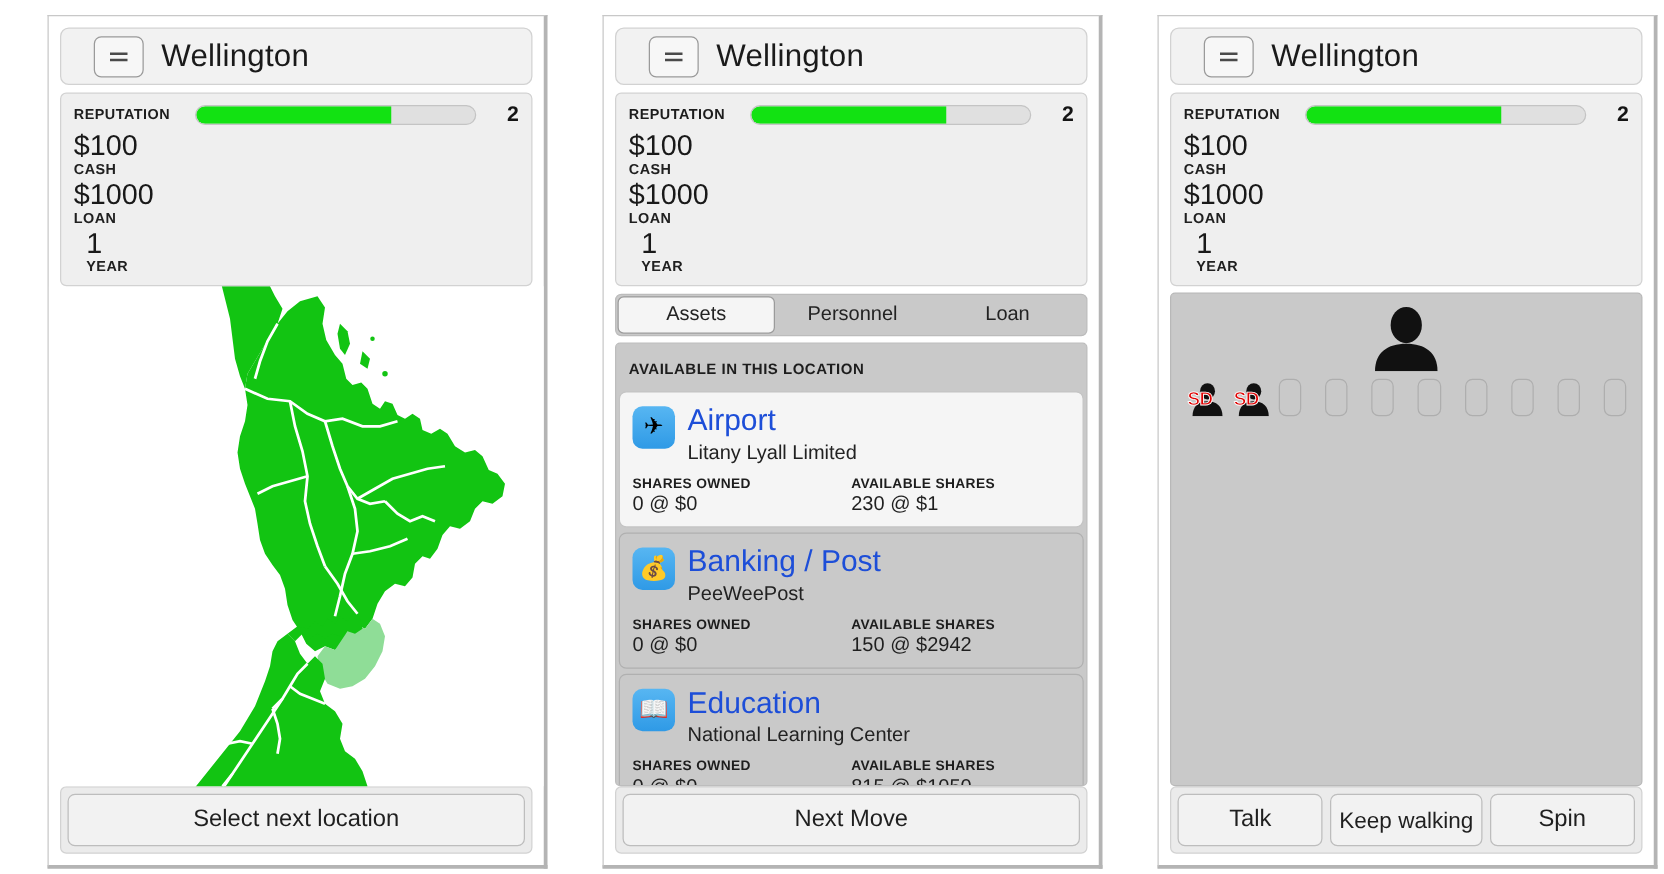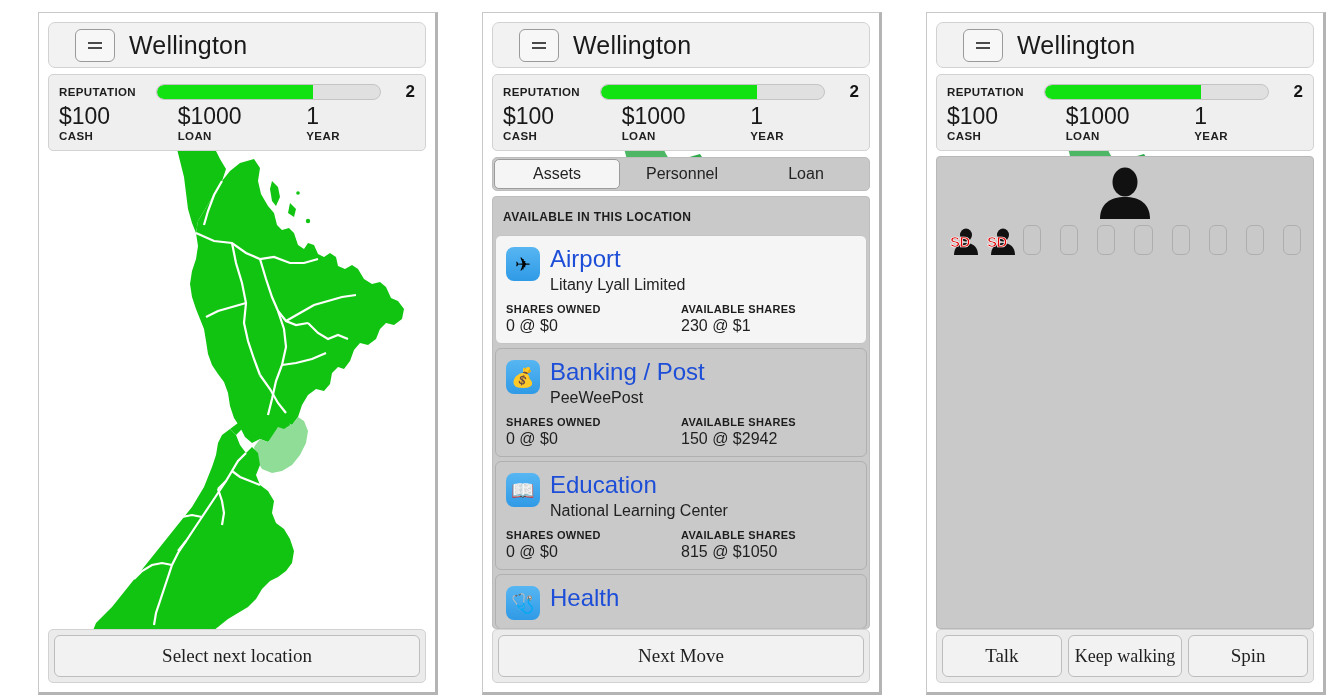--- a/index.html
+++ b/index.html
@@ -102,20 +102,21 @@
   .rep-fill {
     height: 100%;
     background: #12e212;
     border-radius: 9px 0 0 9px;
   }
   .rep-value { font-size: 17px; font-weight: bold; color: #141414; min-width: 14px; text-align: right;}
 
   .stat-cols {
     display: flex;
     margin-top: 2px;
+    flex-direction: column;
   }
   .stat-col { width: 33.33%; }
   .stat-col.c3 { text-align: left; padding-left: 10px; }
   .stat-val { font-size: 23px; color: #191919; line-height: 27px; }
   .stat-key { font-size: 11.5px; font-weight: bold; color: #202020; letter-spacing: .4px; }
 
   
   .map-area {
     flex: 1;
     position: relative;
@@ -138,21 +139,20 @@
   
   .actionbar {
     margin: 0 9px 9px 9px;
     background: #ebebeb;
     border: 1px solid #d2d2d2;
     border-radius: 5px;
     padding: 5px;
     display: flex;
     gap: 6px;
     flex: none;
-    font-family: Liberation Serif, serif;
   }
   .act-btn {
     flex: 1;
     background: #f2f2f2;
     border: 1px solid #bdbdbd;
     border-radius: 6px;
     height: 42px;
     display: flex; align-items: center; justify-content: center;
     font-size: 19px;
     color: #1f1f1f;

